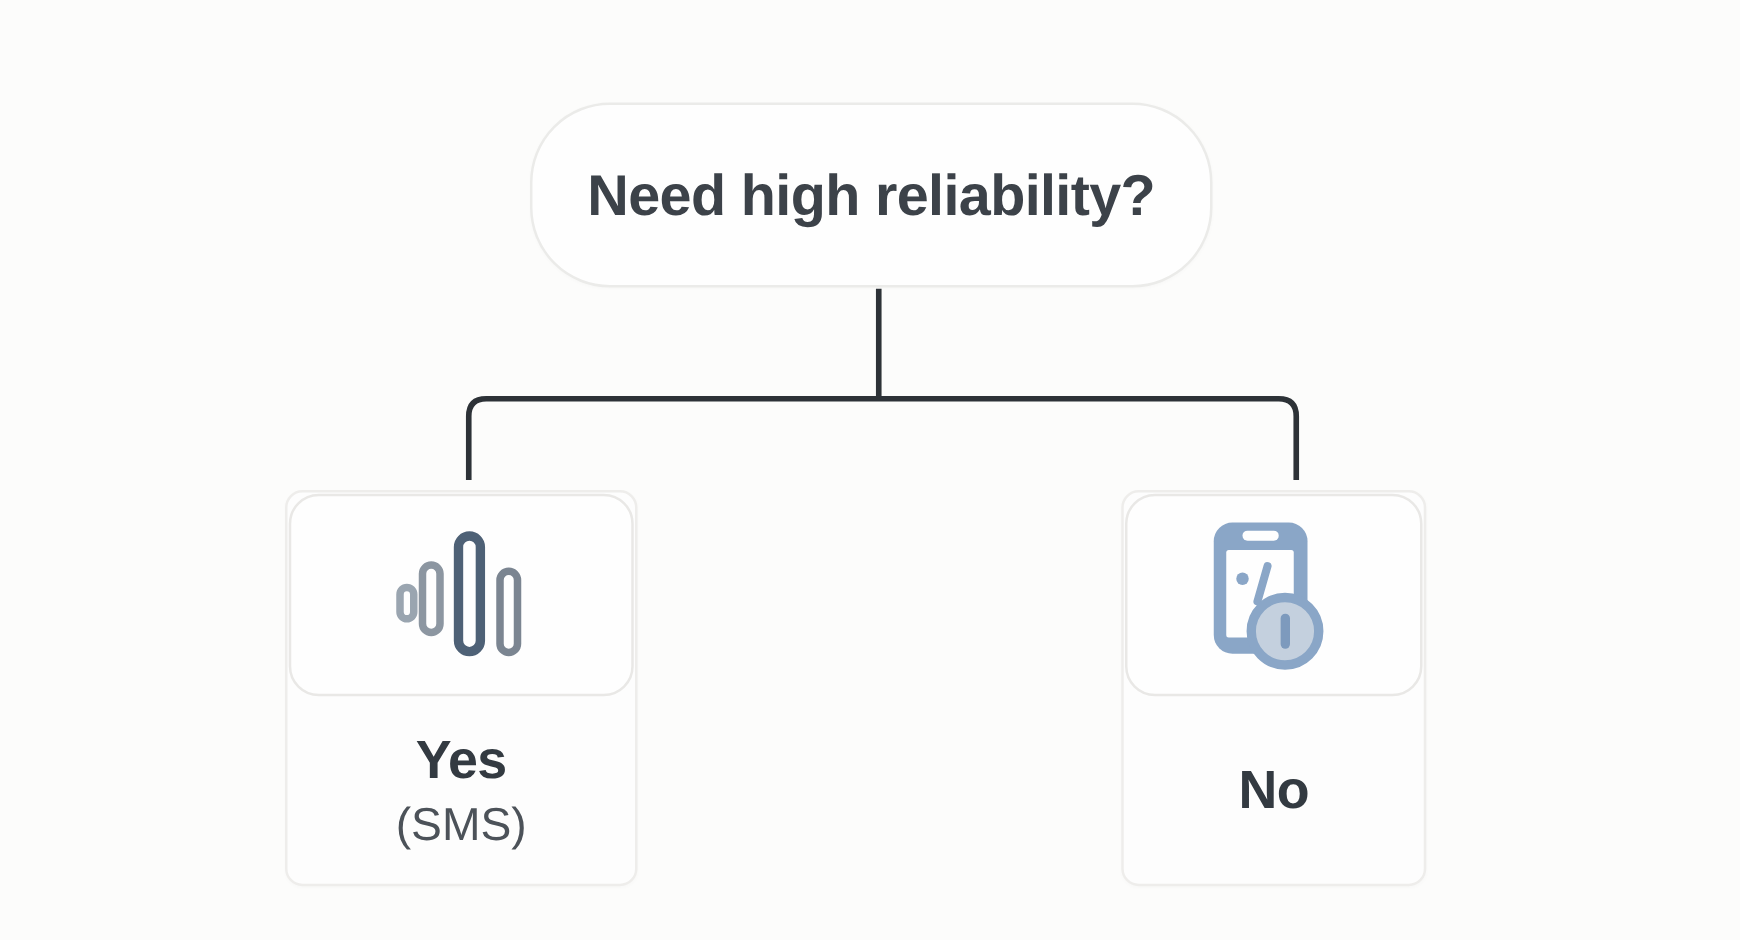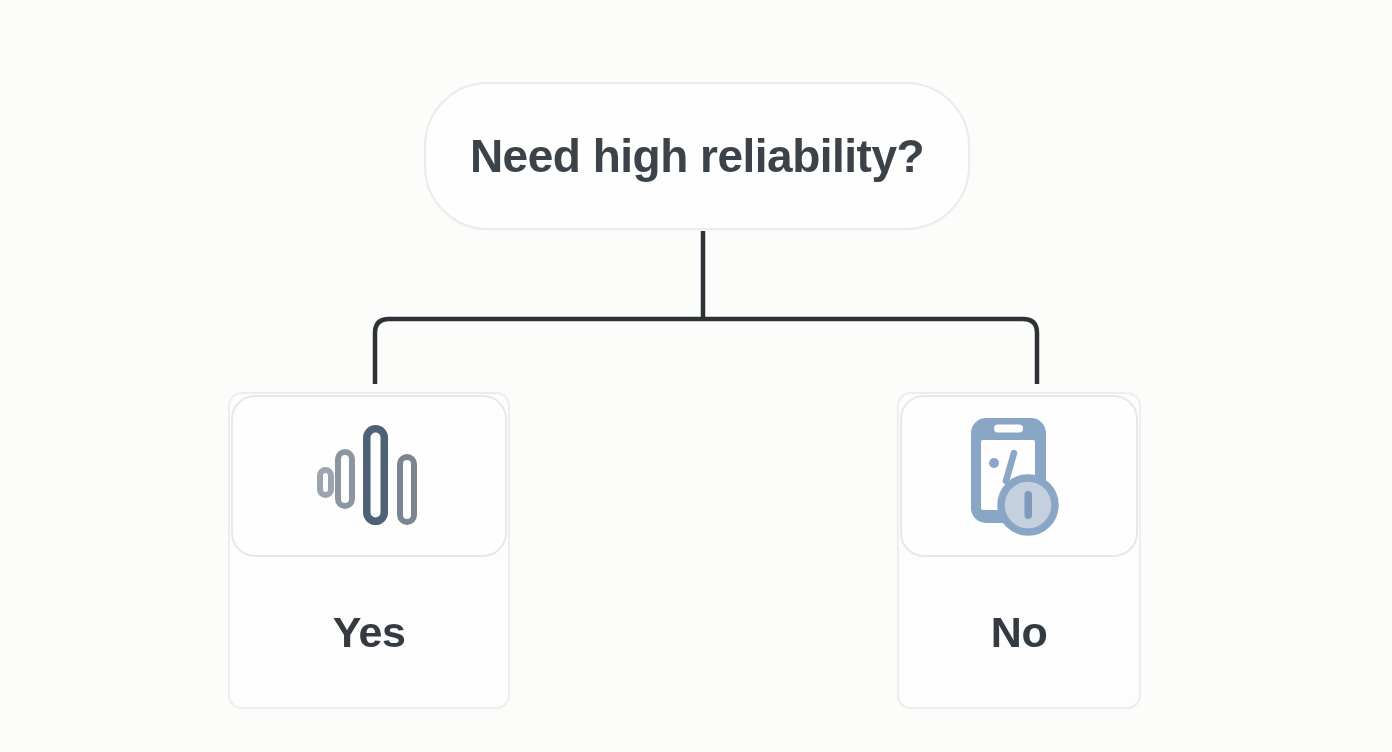--- a/index.html
+++ b/index.html
@@ -116,20 +116,21 @@
     <div class="icon-panel">
       <svg width="110" height="110" viewBox="0 0 110 110" xmlns="http://www.w3.org/2000/svg">
         <rect x="6" y="49" width="11" height="25" rx="5.5" fill="none" stroke="var(--signal-bar-1, #9aa5b0)" stroke-width="6"></rect>
         <rect x="24" y="31" width="14" height="54" rx="7" fill="none" stroke="var(--signal-bar-2, #8c96a1)" stroke-width="6"></rect>
         <rect x="52.8" y="7.8" width="17.5" height="92.5" rx="8.75" fill="none" stroke="var(--signal-bar-3, #4e6176)" stroke-width="7.5"></rect>
         <rect x="86" y="36" width="14" height="65" rx="7" fill="none" stroke="var(--signal-bar-4, #7b8591)" stroke-width="6"></rect>
       </svg>
     </div>
     <div class="labels">
       <div class="answer">Yes</div>
+      <div class="method">(SMS)</div>
     </div>
   </div>
 
   <div class="branch-card right">
     <div class="icon-panel">
       <svg width="100" height="120" viewBox="0 0 100 120" xmlns="http://www.w3.org/2000/svg">
 
         <rect x="2" y="2" width="75" height="105" rx="15" fill="var(--icon-blue, #8aa6c7)"></rect>
 
         <rect x="12" y="24" width="54" height="70" rx="2" fill="#fefefe"></rect>

